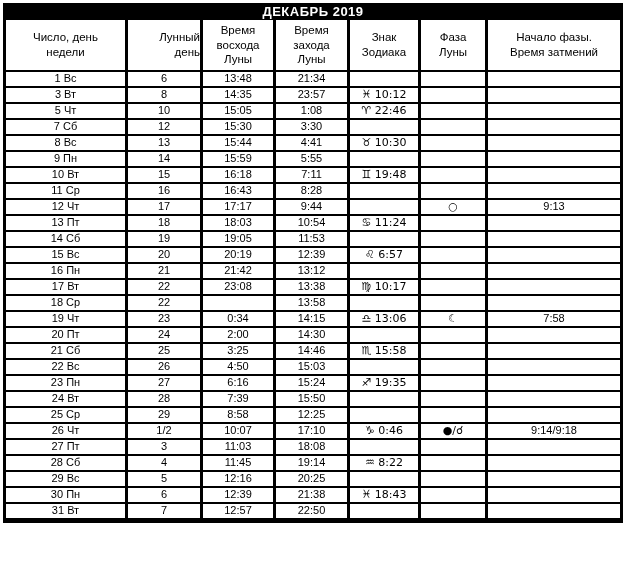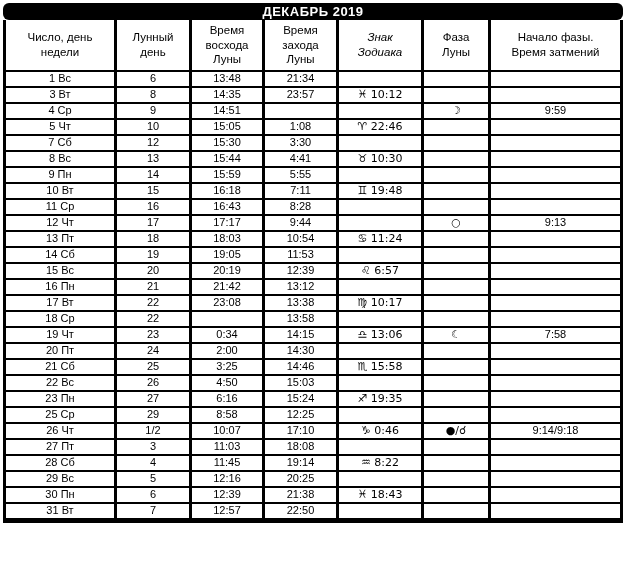--- a/index.html
+++ b/index.html
@@ -19,21 +19,20 @@
     box-sizing: border-box;
     width: 620px;
     height: 17px;
     background: #000000;
     color: #ffffff;
     font-size: 13px;
     font-weight: bold;
     letter-spacing: 0.5px;
     text-align: center;
     line-height: 17px;
-    border-radius: 6px;
   }
   .tbl {
     display: table;
     table-layout: fixed;
     width: 620px;
     box-sizing: border-box;
     border: 3px solid #000000;
     border-top: 0;
     border-collapse: separate;
     border-spacing: 0;
@@ -52,25 +51,25 @@
     overflow: hidden;
     white-space: nowrap;
   }
   .td.last { border-right: 0; }
   .head .td {
     height: 52px;
     font-size: 11.5px;
     line-height: 1.3;
     white-space: pre-line;
   }
-  .w1 { width: 111px; }
-  .w2 { width: 75px; }
+  .w1 { width: 122px; }
+  .w2 { width: 75px; text-align: right; }
   .w3 { width: 73px; }
   .w4 { width: 74px; }
-  .w5 { width: 85px; font-style: italic; }
+  .w5 { width: 71px; }
   .w6 { width: 67px; }
   .sym { font-family: "DejaVu Sans", sans-serif; }
 </style>
 </head>
 <body>
 
 <div class="cal">
   <div class="title-bar">ДЕКАБРЬ 2019</div>
   <div class="tbl">
     <div class="tr head">
@@ -104,29 +103,20 @@
       <div class="tr">
       <div class="td">3 Вт</div>
       <div class="td">8</div>
       <div class="td">14:35</div>
       <div class="td">23:57</div>
       <div class="td sym">♓ 10:12</div>
       <div class="td sym"></div>
       <div class="td last"></div>
     </div>
       <div class="tr">
-      <div class="td">4 Ср</div>
-      <div class="td">9</div>
-      <div class="td">14:51</div>
-      <div class="td"></div>
-      <div class="td sym"></div>
-      <div class="td sym">☽</div>
-      <div class="td last">9:59</div>
-    </div>
-      <div class="tr">
       <div class="td">5 Чт</div>
       <div class="td">10</div>
       <div class="td">15:05</div>
       <div class="td">1:08</div>
       <div class="td sym">♈ 22:46</div>
       <div class="td sym"></div>
       <div class="td last"></div>
     </div>
       <div class="tr">
       <div class="td">7 Сб</div>
@@ -275,20 +265,29 @@
       <div class="tr">
       <div class="td">23 Пн</div>
       <div class="td">27</div>
       <div class="td">6:16</div>
       <div class="td">15:24</div>
       <div class="td sym">♐ 19:35</div>
       <div class="td sym"></div>
       <div class="td last"></div>
     </div>
       <div class="tr">
+      <div class="td">24 Вт</div>
+      <div class="td">28</div>
+      <div class="td">7:39</div>
+      <div class="td">15:50</div>
+      <div class="td sym"></div>
+      <div class="td sym"></div>
+      <div class="td last"></div>
+    </div>
+      <div class="tr">
       <div class="td">25 Ср</div>
       <div class="td">29</div>
       <div class="td">8:58</div>
       <div class="td">12:25</div>
       <div class="td sym"></div>
       <div class="td sym"></div>
       <div class="td last"></div>
     </div>
       <div class="tr">
       <div class="td">26 Чт</div>

